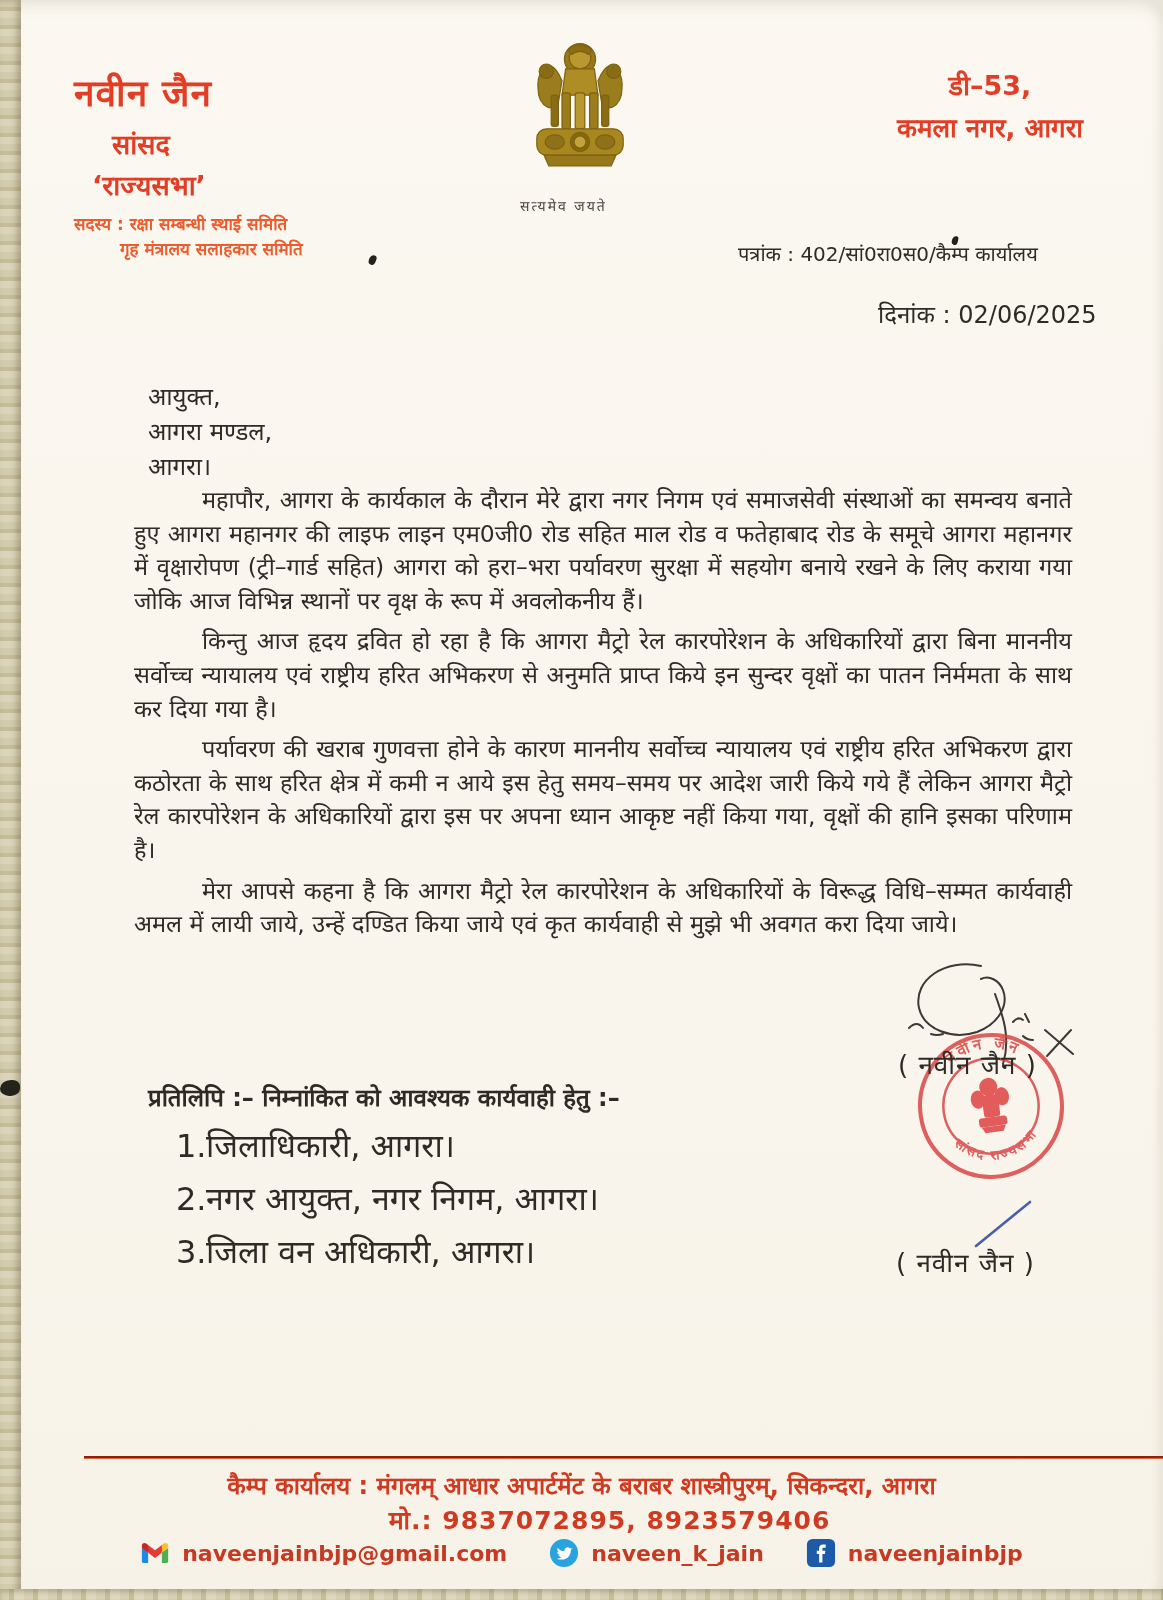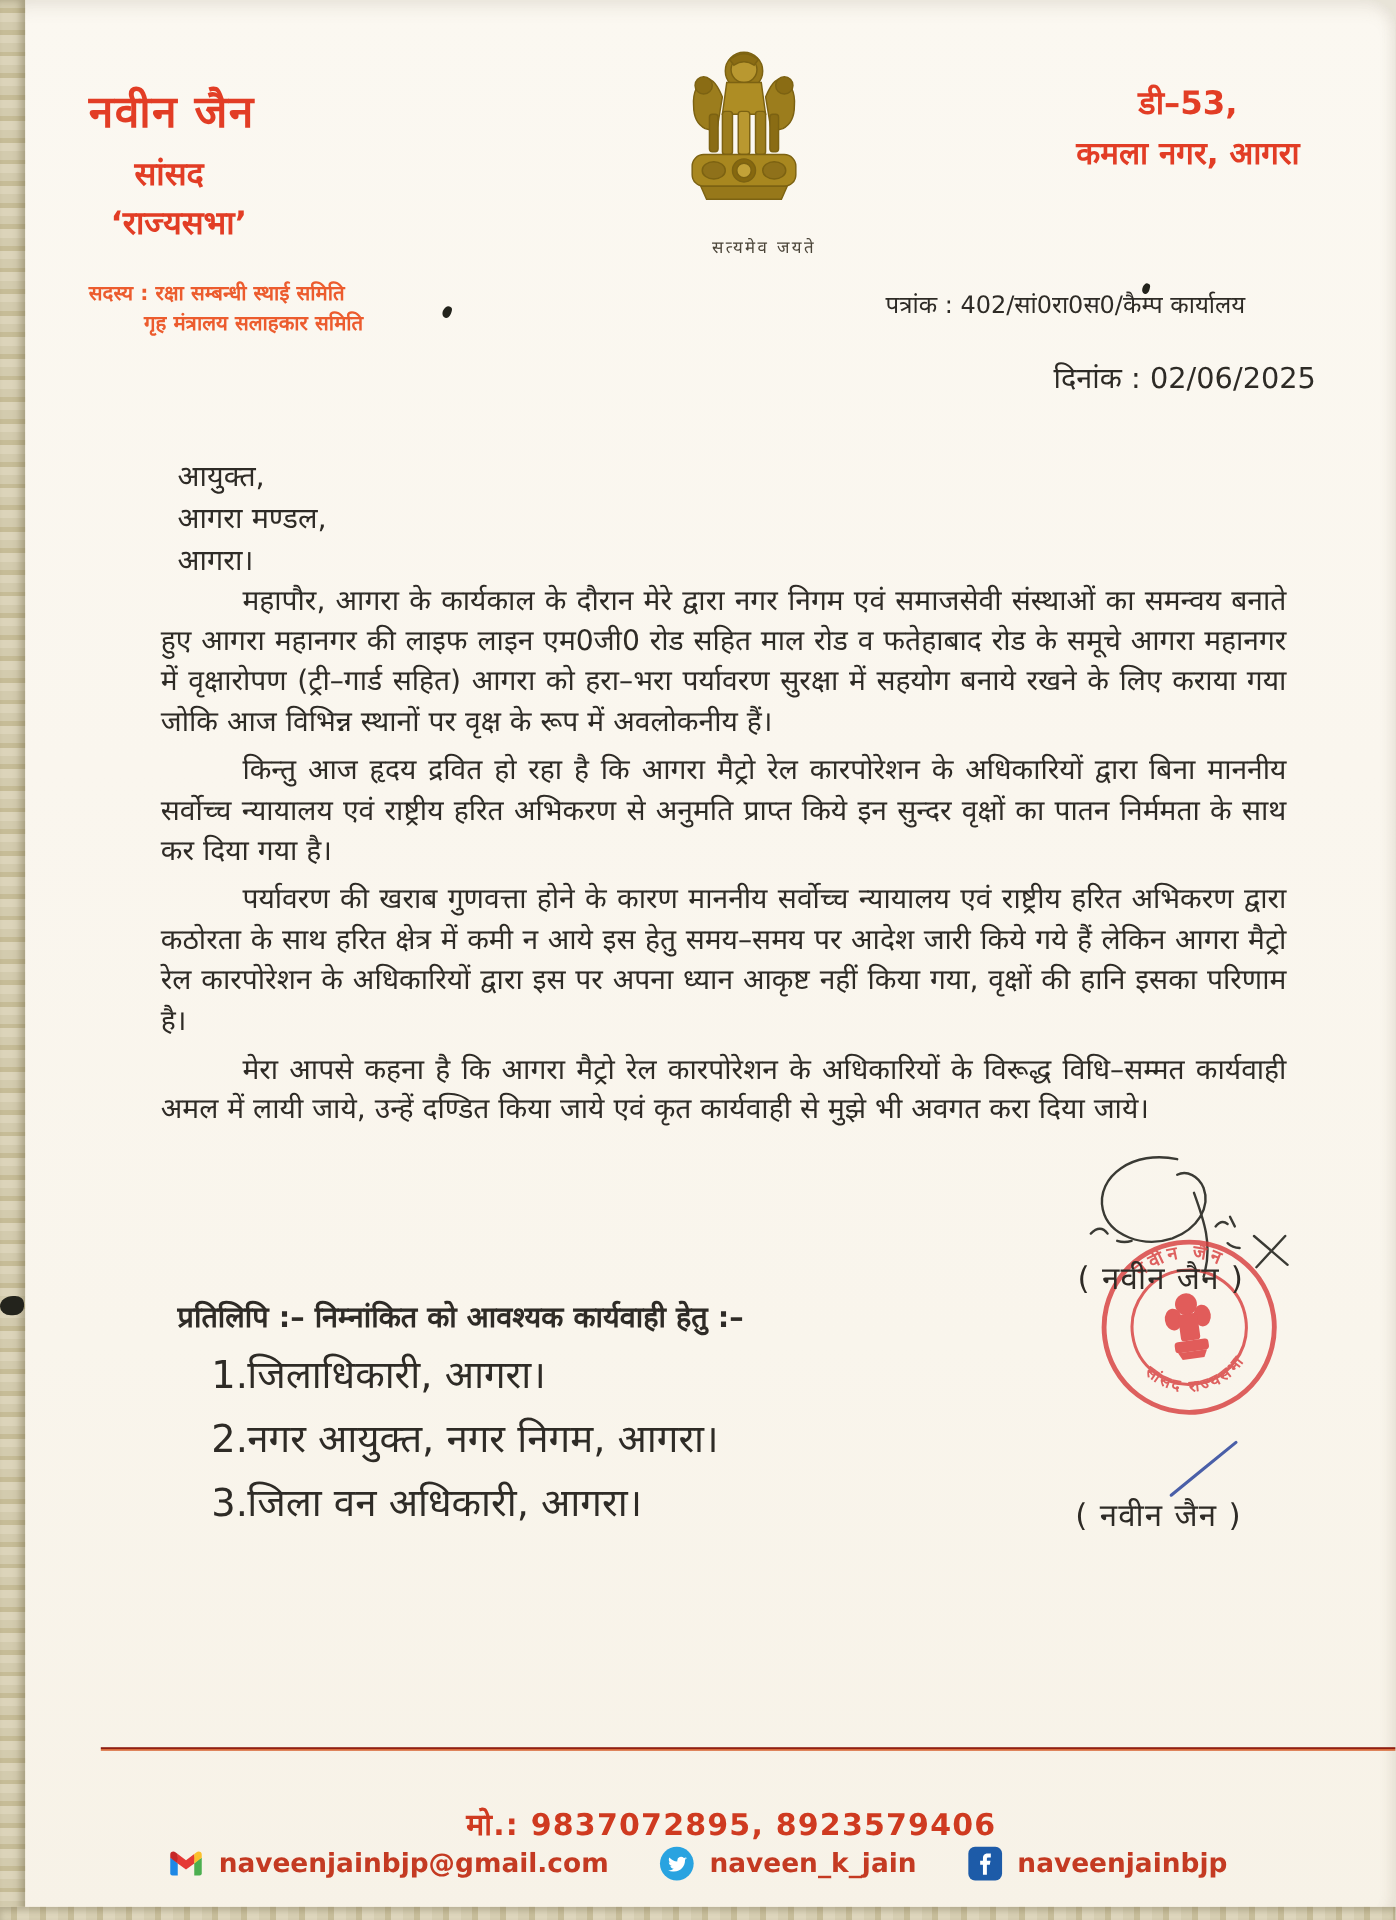--- a/index.html
+++ b/index.html
@@ -15,24 +15,24 @@
   .edge-bottom{position:absolute;left:0;bottom:0;width:1163px;height:11px;
      background:repeating-linear-gradient(90deg,#d8d0b4 0 9px,#c9bf9c 9px 14px,#e0d8bf 14px 24px);
      box-shadow:inset 0 3px 5px rgba(90,80,50,.3);}
   .ink-mark{position:absolute;background:#23231c;border-radius:60% 40% 50% 50%;}
 
   
   .sender{position:absolute;left:74px;top:66px;}
   .sender .name{font-size:37px;font-weight:bold;color:#e23d25;letter-spacing:1px;}
   .sender .title{font-size:27px;font-weight:bold;color:#e23d25;margin:8px 0 0 38px;}
   .sender .house{font-size:27px;font-weight:bold;color:#e23d25;margin:4px 0 0 18px;}
-  .member{position:absolute;left:74px;top:212px;font-size:17px;font-weight:bold;color:#ec5c2e;line-height:25px;margin-top:21px;}
+  .member{position:absolute;left:74px;top:212px;font-size:17px;font-weight:bold;color:#ec5c2e;line-height:25px;}
   .member .l2{margin-left:46px;}
 
-  .emblem{position:absolute;left:520px;top:40px;width:160px;text-align:right;}
+  .emblem{position:absolute;left:520px;top:40px;width:160px;text-align:left;}
   .emblem .motto{font-size:14px;color:#4a4438;margin-top:2px;letter-spacing:2px;}
 
   .addr{position:absolute;left:860px;top:66px;width:260px;text-align:center;}
   .addr .l1{font-size:27px;font-weight:bold;color:#e23d25;}
   .addr .l2{font-size:26px;font-weight:bold;color:#e23d25;margin-top:6px;}
   .refno{position:absolute;left:738px;top:240px;font-size:20px;color:#2e2b26;}
   .dateline{position:absolute;left:878px;top:297px;font-size:24px;color:#2e2b26;}
 
   
   .recipient{position:absolute;left:148px;top:380px;font-size:24px;color:#2e2b26;line-height:35px;font-weight:500;}
@@ -191,20 +191,21 @@
       <span class="num">3.</span><span>जिला वन अधिकारी, आगरा।</span>
     </div>
   </div>
 
   <svg class="sig2-slash" viewBox="0 0 70 52">
     <path d="M62 4 C 45 18, 25 34, 8 48" fill="none" stroke="#4a5fa8" stroke-width="2.6" stroke-linecap="round"></path>
   </svg>
   <div class="sig2-name">( नवीन जैन )</div>
 
   <div class="footer-line"></div>
+  <div class="footer-office">कैम्प कार्यालय : मंगलम् आधार अपार्टमेंट के बराबर शास्त्रीपुरम्, सिकन्दरा, आगरा</div>
   <div class="footer-mobile">मो.: 9837072895, 8923579406</div>
 
   <div class="footer-social">
     <div class="item">
       <svg class="icon" viewBox="0 0 48 48">
         <path fill="#4caf50" d="M45 16.2l-5 2.75-5 4.75V40h7a3 3 0 0 0 3-3V16.2z"></path>
         <path fill="#1e88e5" d="M3 16.2l5 2.75 5 4.75V40H6a3 3 0 0 1-3-3V16.2z"></path>
         <path fill="#e53935" d="M35 11.2l-11 8.25-11-8.25-1 5.8 1 6.7 11 8.25 11-8.25 1-6.7z"></path>
         <path fill="#c62828" d="M3 12.3V16.2l10 7.5V11.2L9.88 8.86A4.3 4.3 0 0 0 7.3 8 4.3 4.3 0 0 0 3 12.3z"></path>
         <path fill="#fbc02d" d="M45 12.3V16.2l-10 7.5V11.2l3.12-2.34A4.3 4.3 0 0 1 40.7 8 4.3 4.3 0 0 1 45 12.3z"></path>

